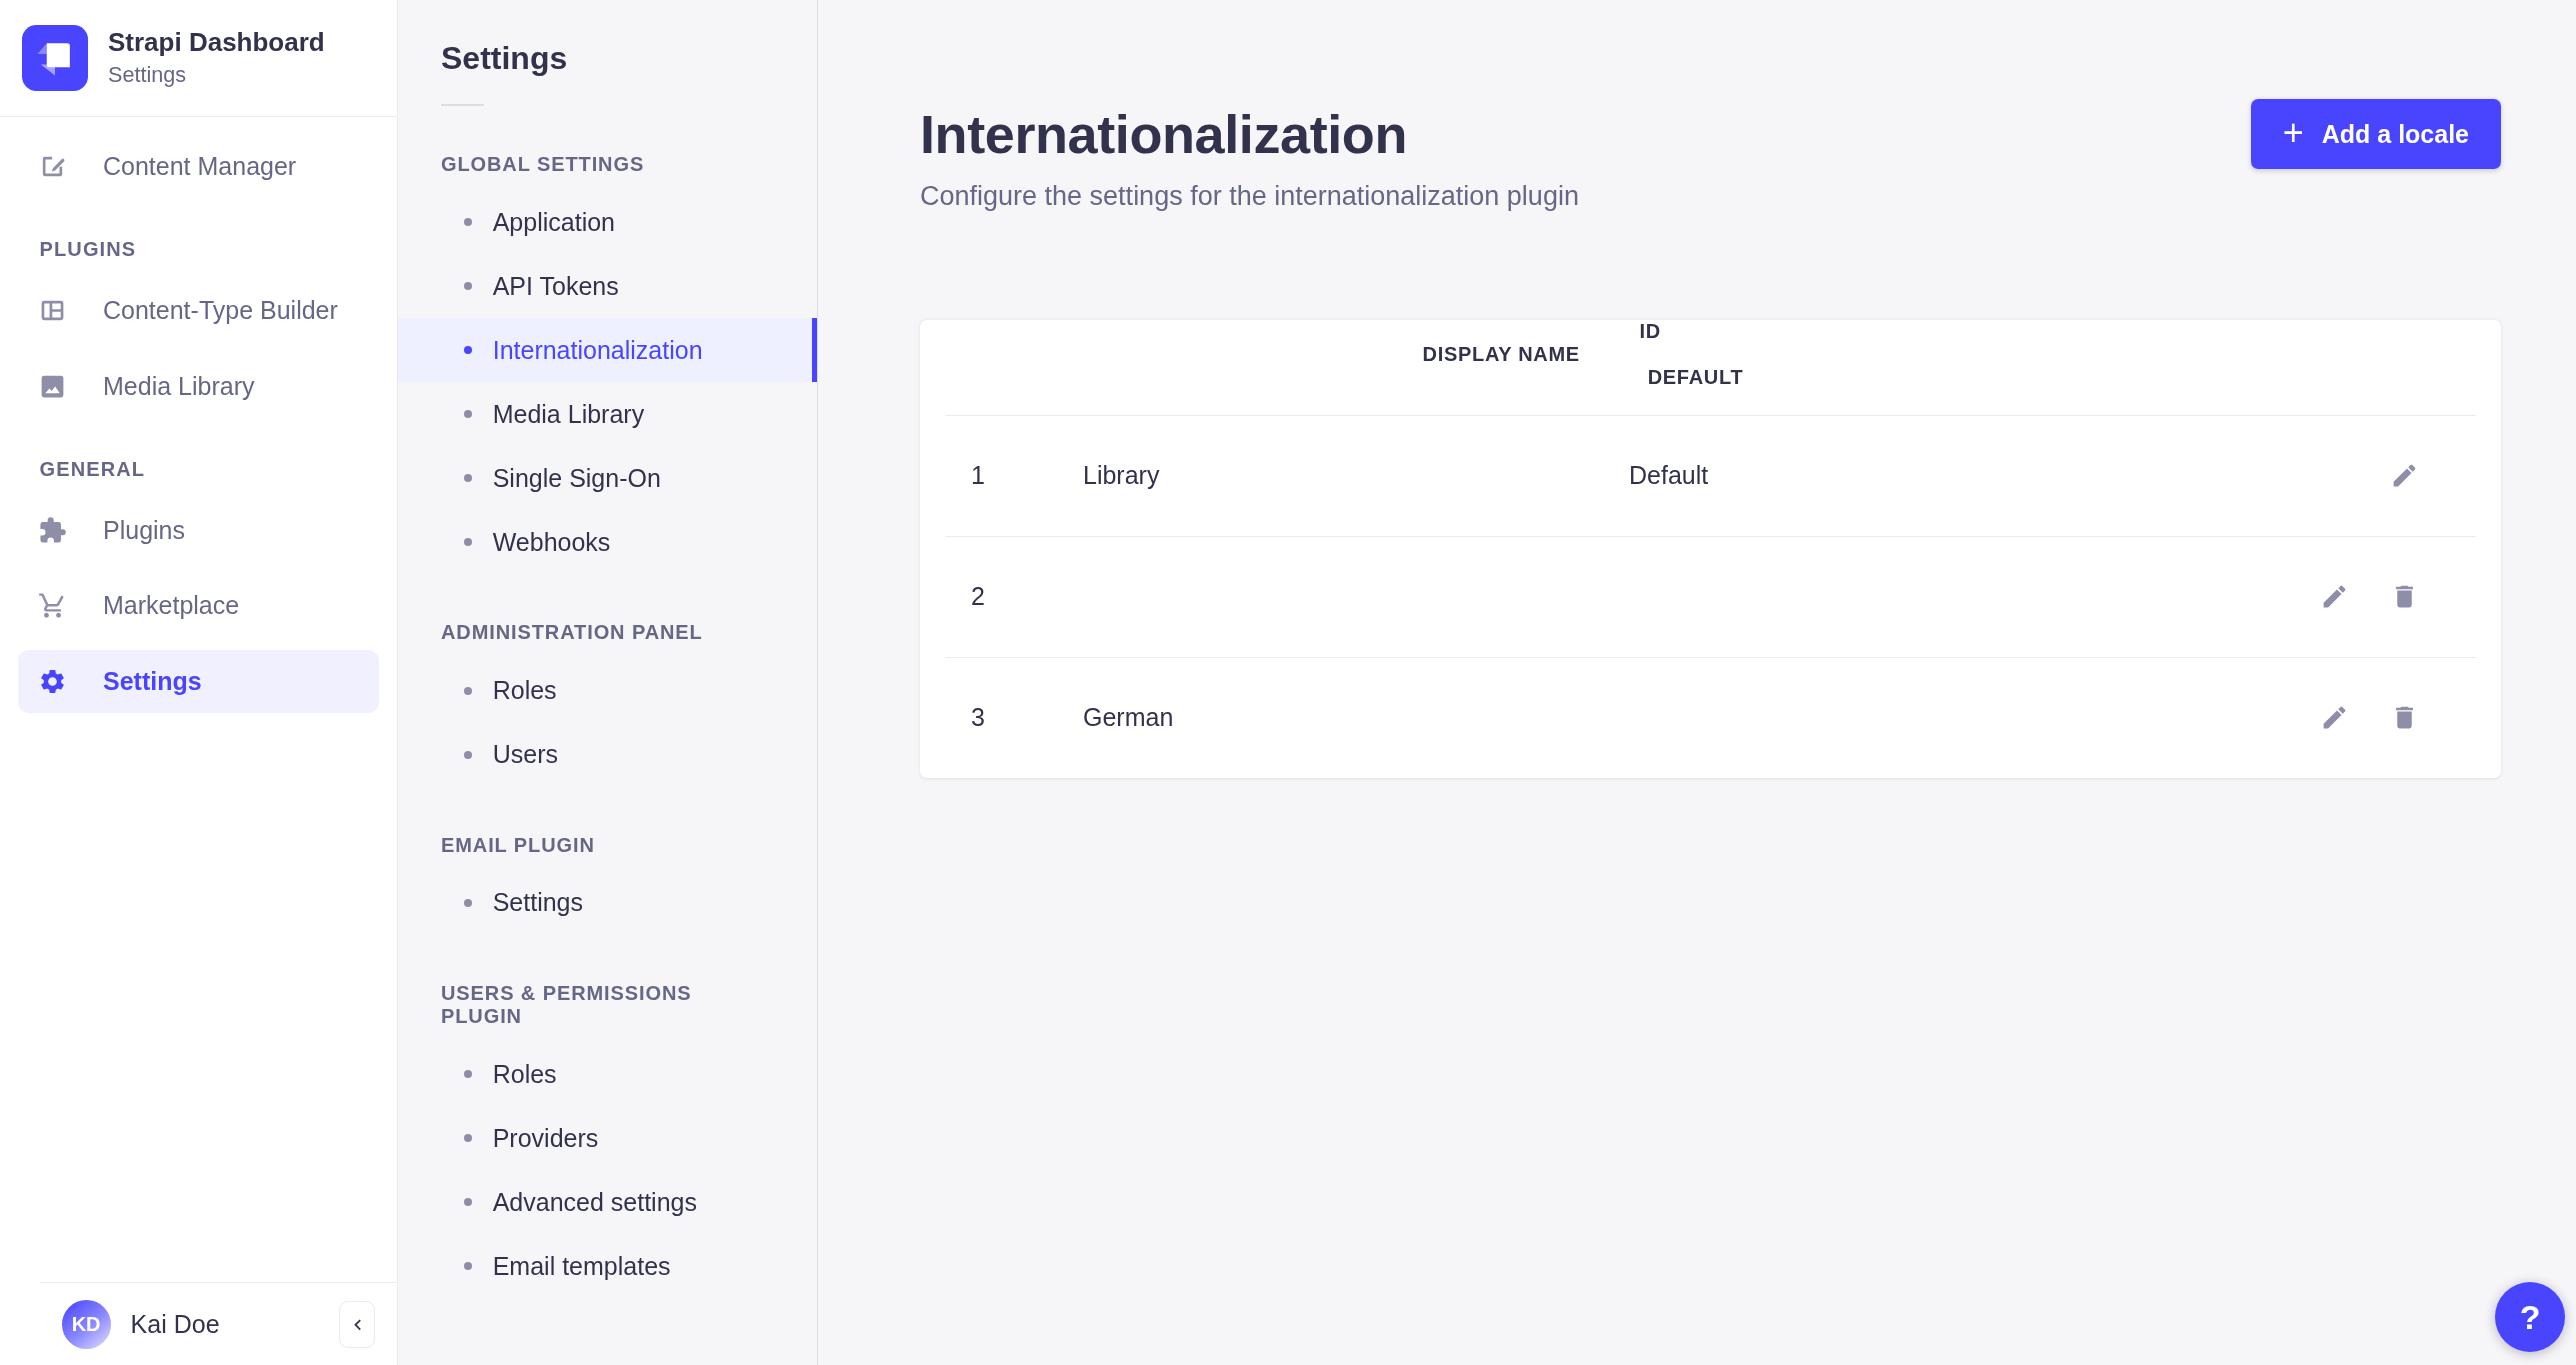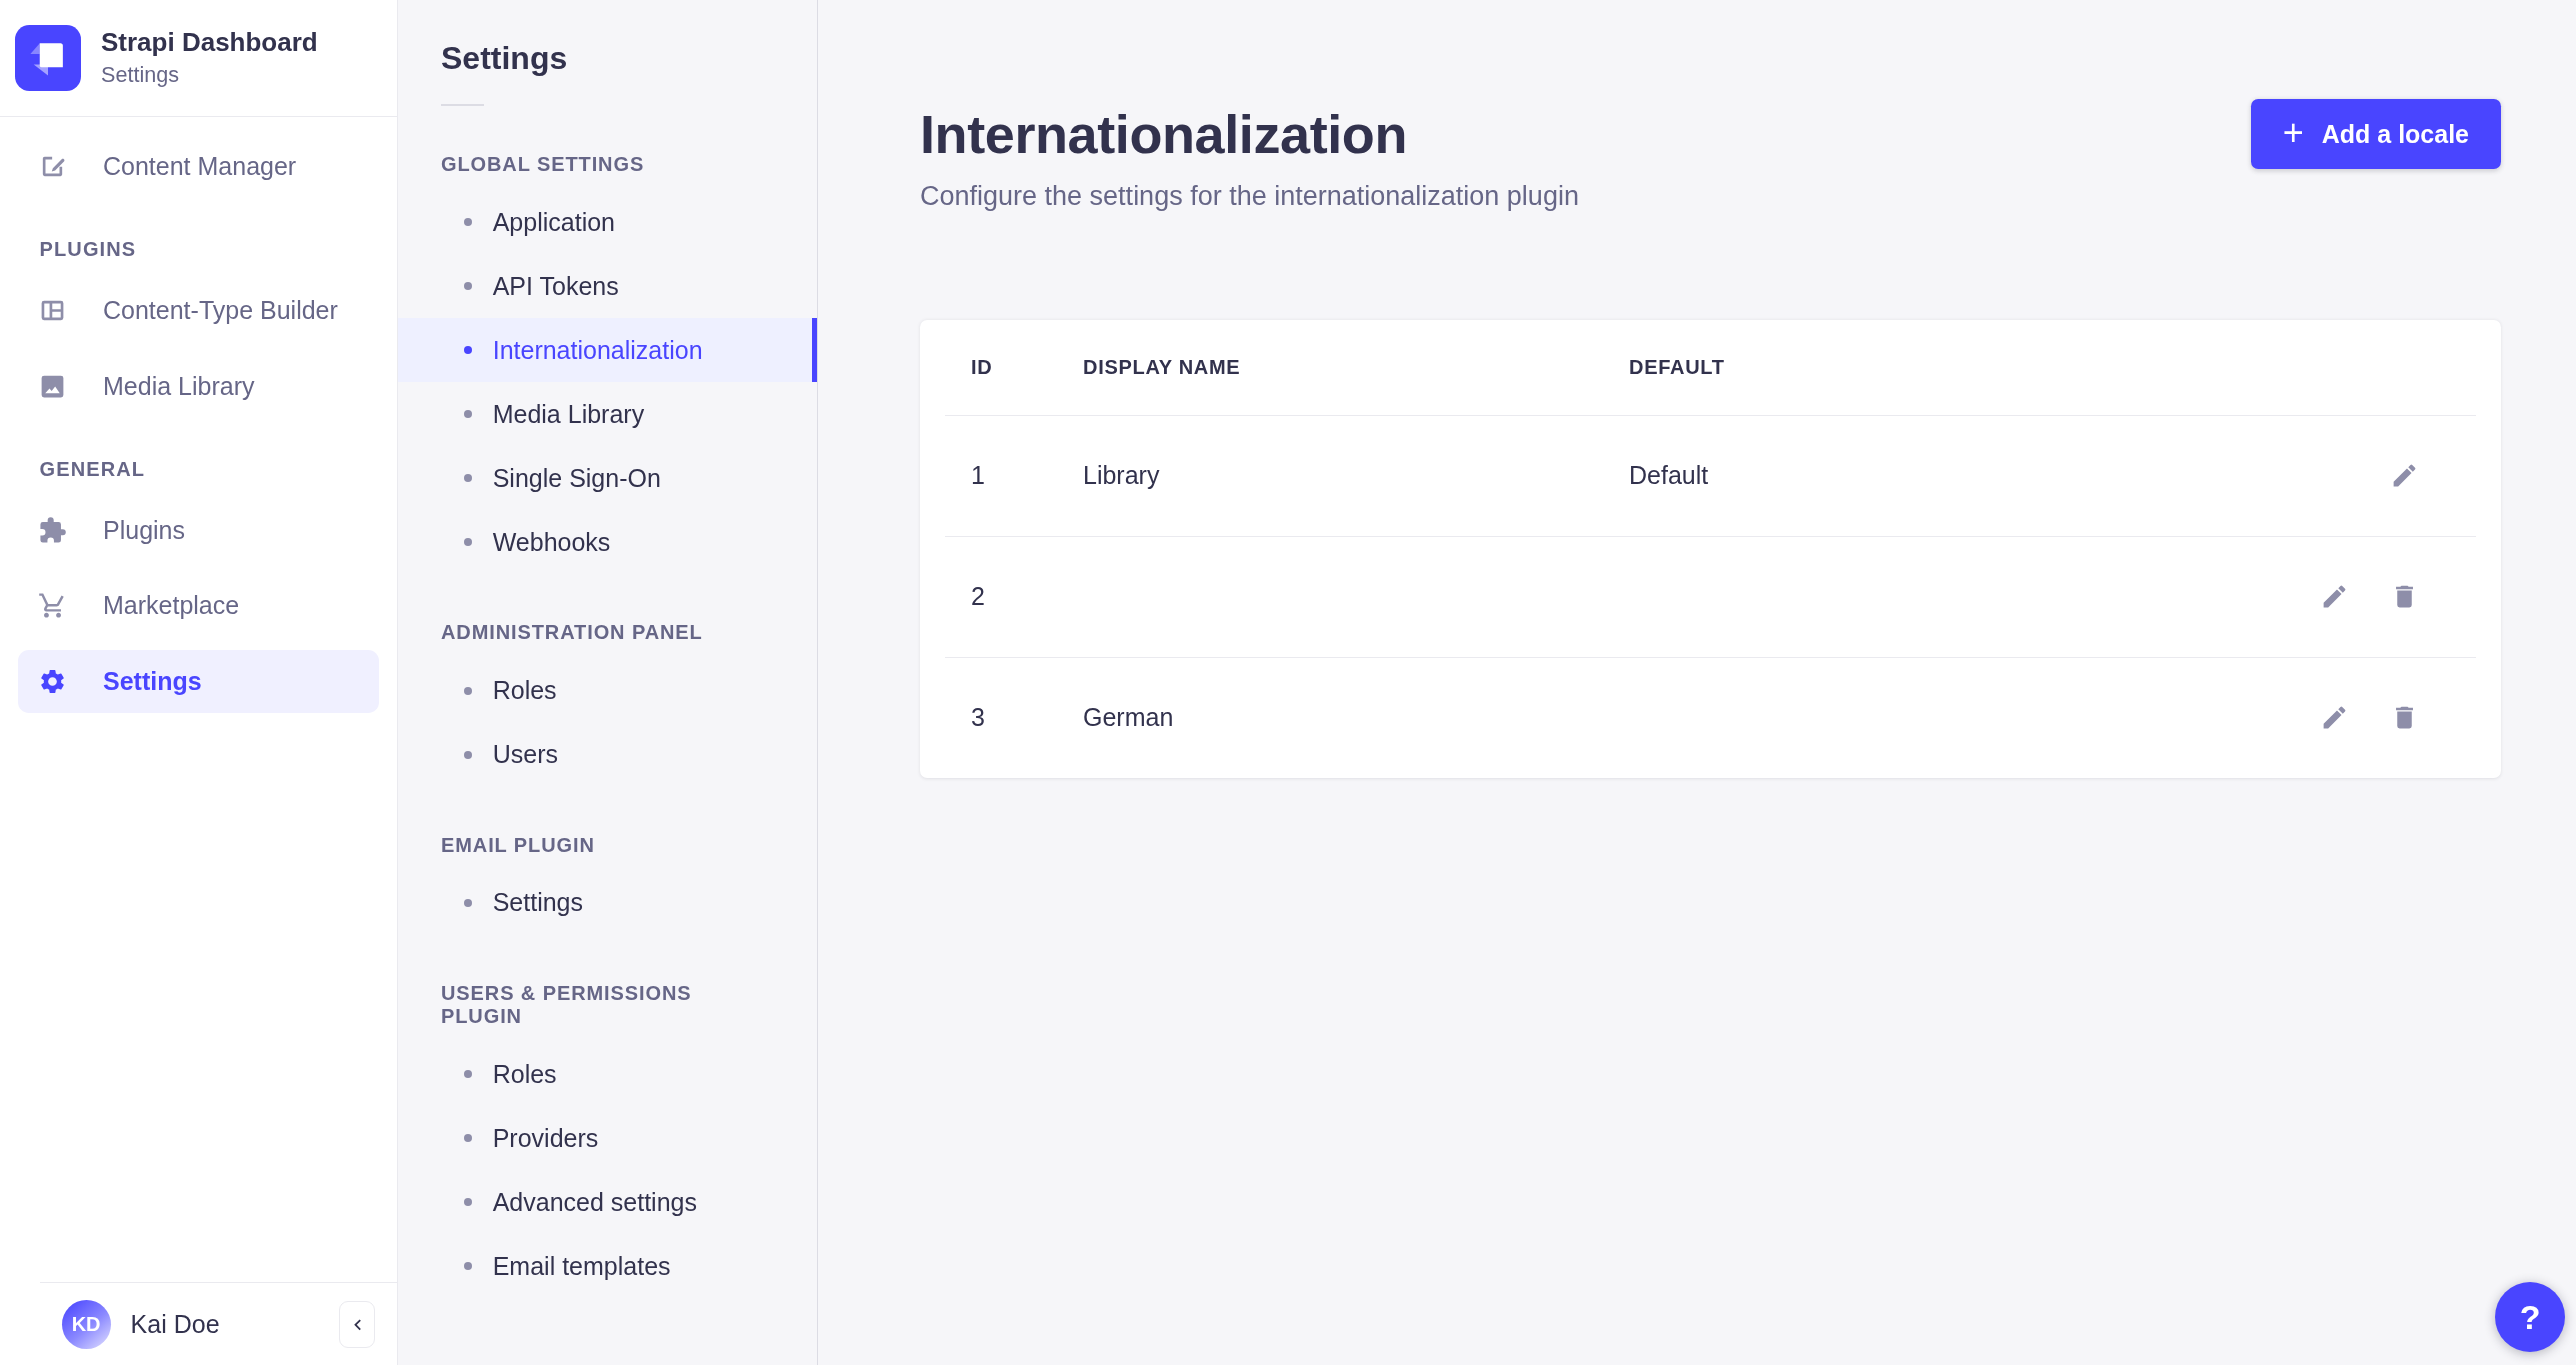--- a/index.html
+++ b/index.html
@@ -6,21 +6,21 @@
   html,body { margin:0; padding:0; }
   body {
     width: 2576px; height: 1366px; overflow: hidden;
     display: flex;
     background: #f6f6f9;
     font-family: "Liberation Sans", sans-serif;
     color: #32324d;
   }
   
   .sidebar { width:398px; min-width:398px; background:#ffffff; border-right:0.9px solid #eaeaef; display:flex; flex-direction:column; }
-  .brand { display:flex; align-items:center; gap:20px; padding:25px 15px; border-bottom:0.9px solid #eaeaef; }
+  .brand { display:flex; align-items:center; gap:20px; padding:25px 22px; border-bottom:0.9px solid #eaeaef; }
   .brand-logo { width:66px; height:66px; min-width:66px; border-radius:14.4px; background:#4945ff; display:flex; align-items:center; justify-content:center; }
   .brand-logo svg { width:66px; height:66px; }
   .brand-title { font-size:26px; font-weight:bold; color:#32324d; line-height:1.15; }
   .brand-sub { font-size:21.6px; color:#666687; margin-top:4.5px; }
   .nav { padding:18px; flex:1; }
   .nav-item { display:flex; align-items:center; height:63px; border-radius:10.8px; padding:0 20px; gap:36px; font-size:25px; color:#666687; cursor:pointer; margin-bottom:12.6px; }
   .nav-item svg { width:29px; height:29px; fill:#8e8ea9; flex:none; }
   .nav-item.active { background:#f0f0ff; color:#4945ff; font-weight:bold; }
   .nav-item.active svg { fill:#4945ff; }
   .nav-section-label { font-size:20px; font-weight:bold; color:#666687; letter-spacing:1.1px; margin:40px 0 18px 21.6px; }
@@ -39,21 +39,21 @@
   .subnav-item.active { background:#eef0ff; color:#4945ff; }
   .subnav-item.active .bullet { background:#4945ff; }
   .subnav-item.active .active-bar { position:absolute; right:0; top:0; bottom:0; width:5.4px; background:#4945ff; }
   
   .main { flex:1; position:relative; padding:103px 75px 0 102px; }
   .page-title { font-size:54px; font-weight:bold; color:#32324d; letter-spacing:-0.4px; }
   .page-subtitle { font-size:27px; color:#666687; margin-top:16px; }
   .add-btn { position:absolute; top:99px; right:75px; height:70px; display:flex; align-items:center; gap:18px; background:#4945ff; color:#fff; border:none; border-radius:7.2px; padding:0 32px; font-size:25px; font-weight:bold; font-family:inherit; cursor:pointer; box-shadow:0 1.8px 5.4px rgba(33,33,52,.2); }
   .add-btn .plus { font-size:36px; font-weight:normal; line-height:0; margin-top:-1.8px; }
   .table-card { margin-top:108px; background:#fff; border-radius:7.2px; box-shadow:0 0.9px 3.6px rgba(33,33,52,.1); }
-  .t-header { display:flex; align-items:center; height:95px; padding:0 81px 0 51px; }
+  .t-header { display:flex; align-items:center; height:95px; padding:0 81px 0 51px;flex-direction:column; }
   .t-header span { font-size:20px; font-weight:bold; color:#32324d; letter-spacing:0.7px; }
   .col-id { width:112px; }
   .col-name { width:546px; }
   .col-default { flex:1; }
   .col-actions { display:flex; gap:38px; justify-content:flex-end; align-items:center; min-width:99px; }
   .t-divider { height:0.9px; background:#eaeaef; margin:0 25px; }
   .t-row { display:flex; align-items:center; height:120px; padding:0 81px 0 51px; font-size:25px; color:#32324d; cursor:pointer; }
   .action-btn { background:none; border:none; width:32px; height:32px; display:flex; align-items:center; justify-content:center; cursor:pointer; padding:0; }
   .action-btn svg { width:29px; height:29px; fill:#8e8ea9; }
   

